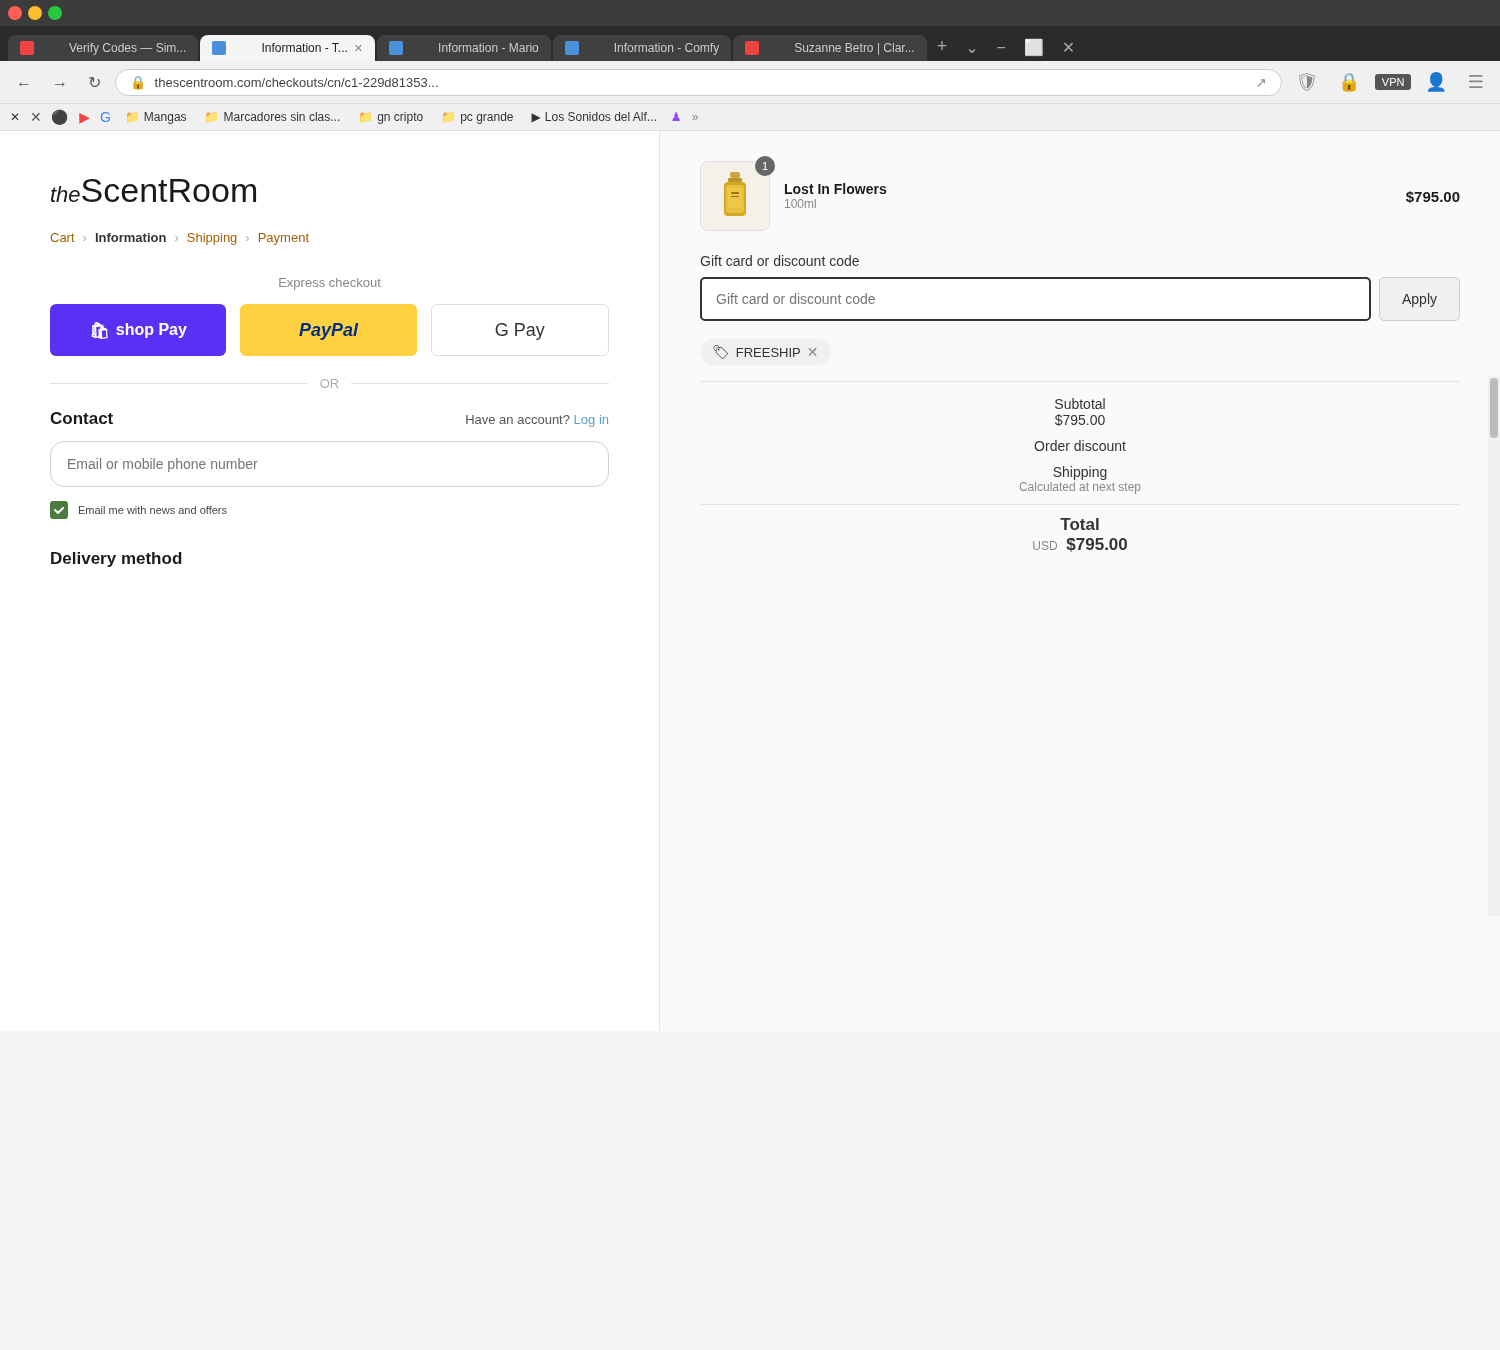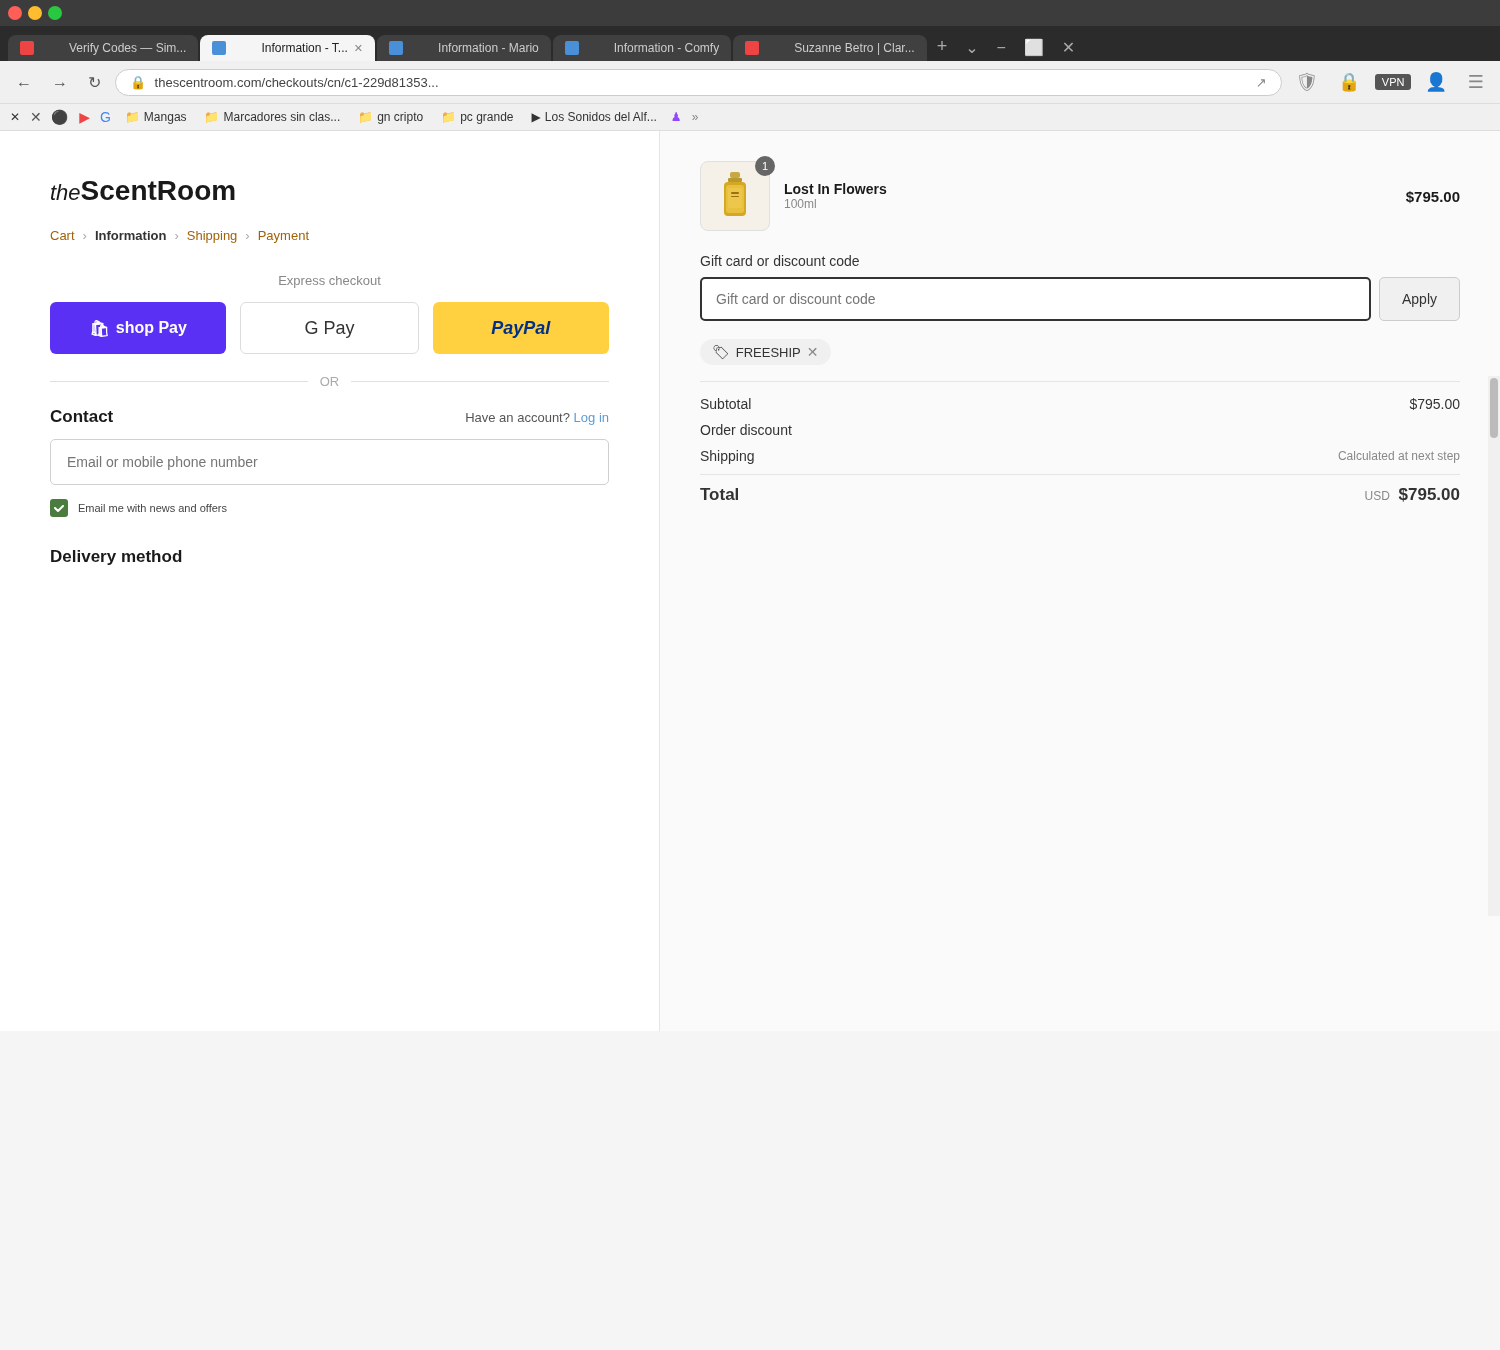--- a/index.html
+++ b/index.html
@@ -27,21 +27,21 @@
     .bookmark-item { display: flex; align-items: center; gap: 4px; cursor: pointer; padding: 2px 4px; border-radius: 3px; white-space: nowrap; }
 
     
     .page-wrapper { background: white; min-height: 900px; display: flex; }
     .page-left { flex: 0 0 660px; padding: 40px 50px; border-right: 1px solid #e5e5e5; }
     .page-right { flex: 1; padding: 30px 40px; background: #fafafa; }
 
     
     .logo { font-size: 32px; color: #1a1a1a; margin-bottom: 20px; font-weight: 300; }
     .logo .the { font-style: italic; font-size: 22px; }
-    .logo .scent { font-weight: 700; font-size: 28px; }
+    .logo .scent { font-weight: 400; font-size: 34px; }
 
     
     .breadcrumb { display: flex; align-items: center; gap: 8px; font-size: 13px; color: #888; margin-bottom: 30px; }
     .breadcrumb a { color: #a16207; text-decoration: none; }
     .breadcrumb .active { color: #333; font-weight: 600; }
     .breadcrumb-sep { color: #aaa; }
 
     
     .express-label { text-align: center; font-size: 13px; color: #888; margin-bottom: 14px; }
     .express-buttons { display: flex; gap: 14px; margin-bottom: 20px; }
@@ -52,21 +52,21 @@
 
     .or-divider { display: flex; align-items: center; gap: 12px; margin: 18px 0; color: #aaa; font-size: 13px; }
     .or-divider::before, .or-divider::after { content: ''; flex: 1; height: 1px; background: #e0e0e0; }
 
     
     .section-header { display: flex; justify-content: space-between; align-items: center; margin-bottom: 12px; }
     .section-title { font-size: 17px; font-weight: 600; color: #1a1a1a; }
     .login-link { font-size: 13px; color: #555; }
     .login-link a { color: #5b9bd5; text-decoration: none; }
 
-    .input-field { width: 100%; border: 1px solid #d0d0d0; border-radius: 5px; padding: 14px 16px; font-size: 14px; color: #333; outline: none; background: white; }
+    .input-field { width: 100%; border: 1px solid #d0d0d0; border-radius: 14px; padding: 14px 16px; font-size: 14px; color: #333; outline: none; background: white; }
 
     .checkbox-row { display: flex; align-items: center; gap: 10px; margin-top: 14px; font-size: 11px; color: #444; }
     .checkbox-custom { width: 18px; height: 18px; background: #4a7c3f; border-radius: 3px; display: flex; align-items: center; justify-content: center; flex-shrink: 0; cursor: pointer; }
     .checkbox-custom svg { width: 12px; height: 12px; }
 
     .delivery-title { font-size: 17px; font-weight: 600; color: #1a1a1a; margin-top: 28px; }
 
     
     .product-row { display: flex; align-items: center; gap: 14px; margin-bottom: 22px; }
     .product-img-wrap { position: relative; width: 70px; height: 70px; border: 1px solid #e0e0e0; border-radius: 8px; background: #f5f0e8; display: flex; align-items: center; justify-content: center; flex-shrink: 0; }
@@ -80,21 +80,21 @@
     .discount-label { font-size: 14px; color: #333; margin-bottom: 8px; font-weight: 500; }
     .discount-input-row { display: flex; gap: 8px; }
     .discount-input { flex: 1; border: 2px solid #333; border-radius: 5px; padding: 12px 14px; font-size: 14px; color: #333; outline: none; background: white; }
     .apply-btn { background: #f0f0f0; border: 1px solid #ccc; border-radius: 5px; padding: 12px 22px; font-size: 14px; color: #333; cursor: pointer; white-space: nowrap; }
 
     .discount-tag { display: inline-flex; align-items: center; gap: 6px; background: #f0f0f0; border-radius: 20px; padding: 5px 12px; font-size: 13px; color: #333; margin-bottom: 16px; }
     .discount-tag-icon { font-size: 14px; }
     .discount-tag-remove { cursor: pointer; color: #888; font-size: 14px; }
 
     .order-summary { border-top: 1px solid #e5e5e5; padding-top: 14px; }
-    .summary-row { display: flex; justify-content: space-between; align-items: center; margin-bottom: 10px; font-size: 14px; color: #333; }
+    .summary-row { display: flex; justify-content: space-between; align-items: center; margin-bottom: 10px; font-size: 14px; color: #333; flex-direction: column; }
     .summary-row.total-row { font-size: 17px; font-weight: 600; padding-top: 10px; border-top: 1px solid #e5e5e5; }
     .total-currency { font-size: 12px; color: #888; margin-right: 4px; font-weight: 400; }
     .shipping-note { font-size: 12px; color: #888; }
 
     
     .scroll-bar { position: absolute; right: 0; top: 245px; width: 12px; height: 540px; background: #f0f0f0; }
     .scroll-thumb { width: 8px; height: 60px; background: #bbb; border-radius: 4px; margin: 2px auto; }
   </style>
 </head>
 <body>
@@ -209,25 +209,25 @@
         <a href="#">Payment</a>
       </nav>
 
       
       <div class="express-label">Express checkout</div>
       <div class="express-buttons">
         <button class="express-btn btn-shop-pay">
           <span>🛍</span>
           <span>shop Pay</span>
         </button>
+        <button class="express-btn btn-paypal">
+          <span style="font-style:italic;font-weight:800;font-size:18px;">PayPal</span>
+        </button>
         <button class="express-btn btn-gpay">
           <span style="font-weight:500;font-size:18px;">G Pay</span>
-        </button>
-        <button class="express-btn btn-paypal">
-          <span style="font-style:italic;font-weight:800;font-size:18px;">PayPal</span>
         </button>
       </div>
 
       <div class="or-divider">
         <span>OR</span>
       </div>
 
       
       <div class="section-header">
         <span class="section-title">Contact</span>

